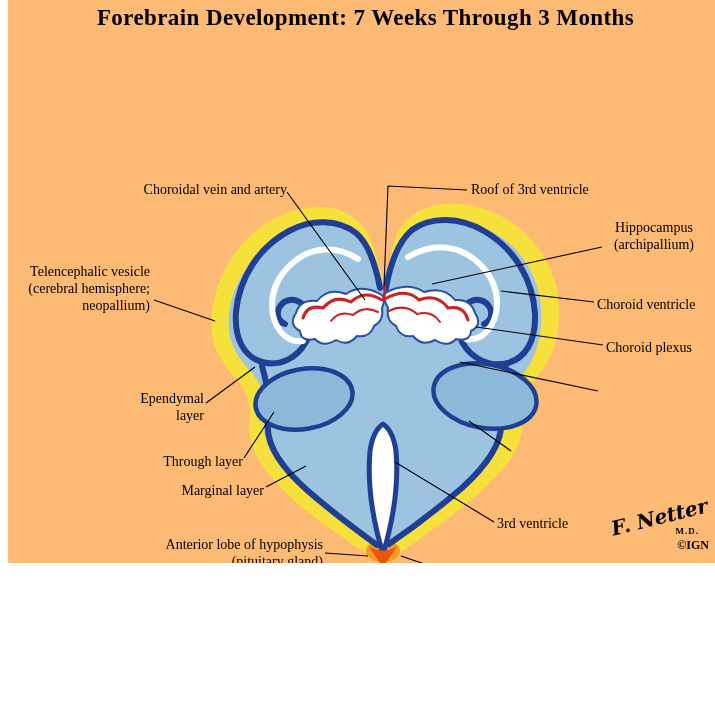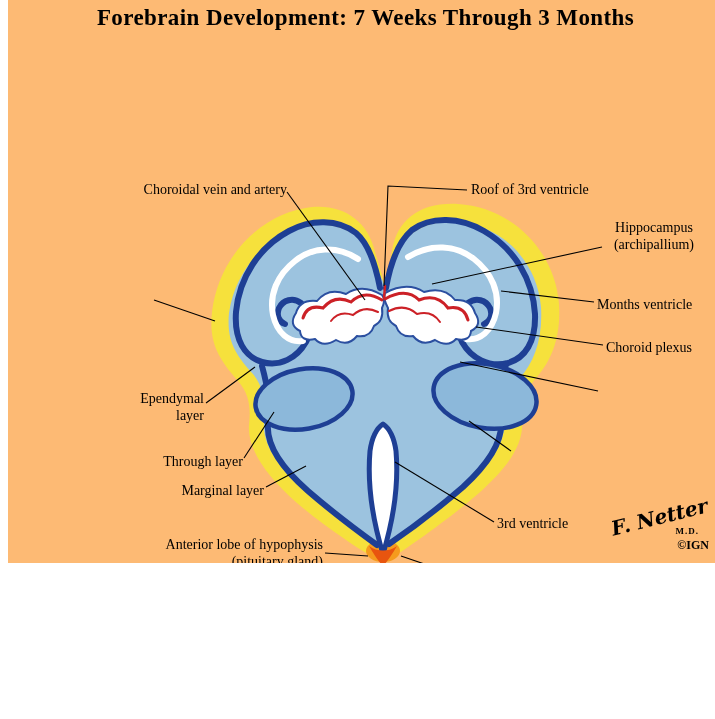--- a/index.html
+++ b/index.html
@@ -134,21 +134,24 @@
       <path d="M 236 458 L 266 412"></path>
       <path d="M 258 487 L 298 466"></path>
       <path d="M 317 553 L 360 556"></path>
     </g>
   </svg>
 
   <div class="lbl l-choroidal ta-r">Choroidal vein and artery</div>
   <div class="lbl l-roof3rd">Roof of 3rd ventricle</div>
   <div class="lbl l-hippocampus ta-c">Hippocampus
 (archipallium)</div>
-  <div class="lbl l-lateral">Months ventricle</div>
+  <div class="lbl l-telencephalic ta-r">Telencephalic vesicle
+(cerebral hemisphere;
+neopallium)</div>
+  <div class="lbl l-lateral">Choroid ventricle</div>
   <div class="lbl l-choroidplexus">Choroid plexus</div>
   <div class="lbl l-ependymal ta-r">Ependymal
 layer</div>
   <div class="lbl l-mantle ta-r">Through layer</div>
   <div class="lbl l-marginal ta-r">Marginal layer</div>
   <div class="lbl l-third">3rd ventricle</div>
   <div class="lbl l-anterior ta-r">Anterior lobe of hypophysis
 (pituitary gland)</div>
 
   <div class="signature">

